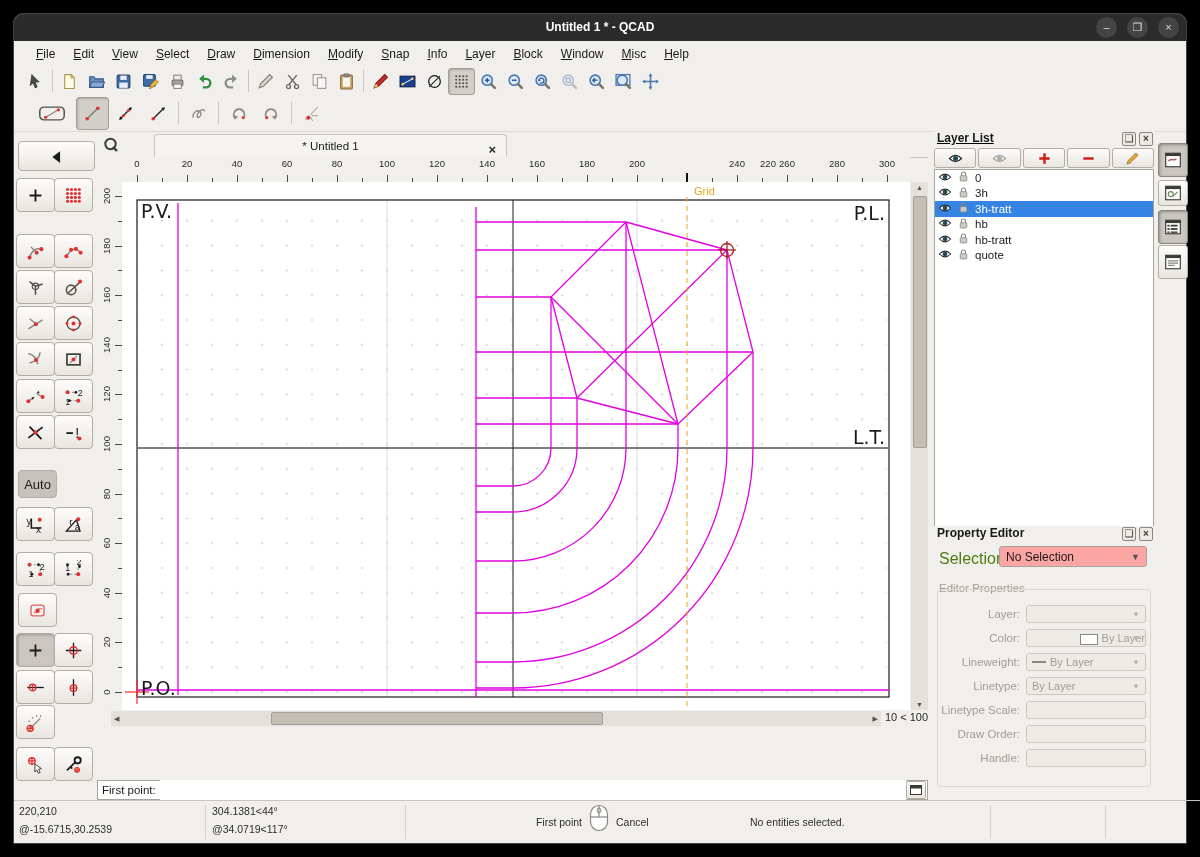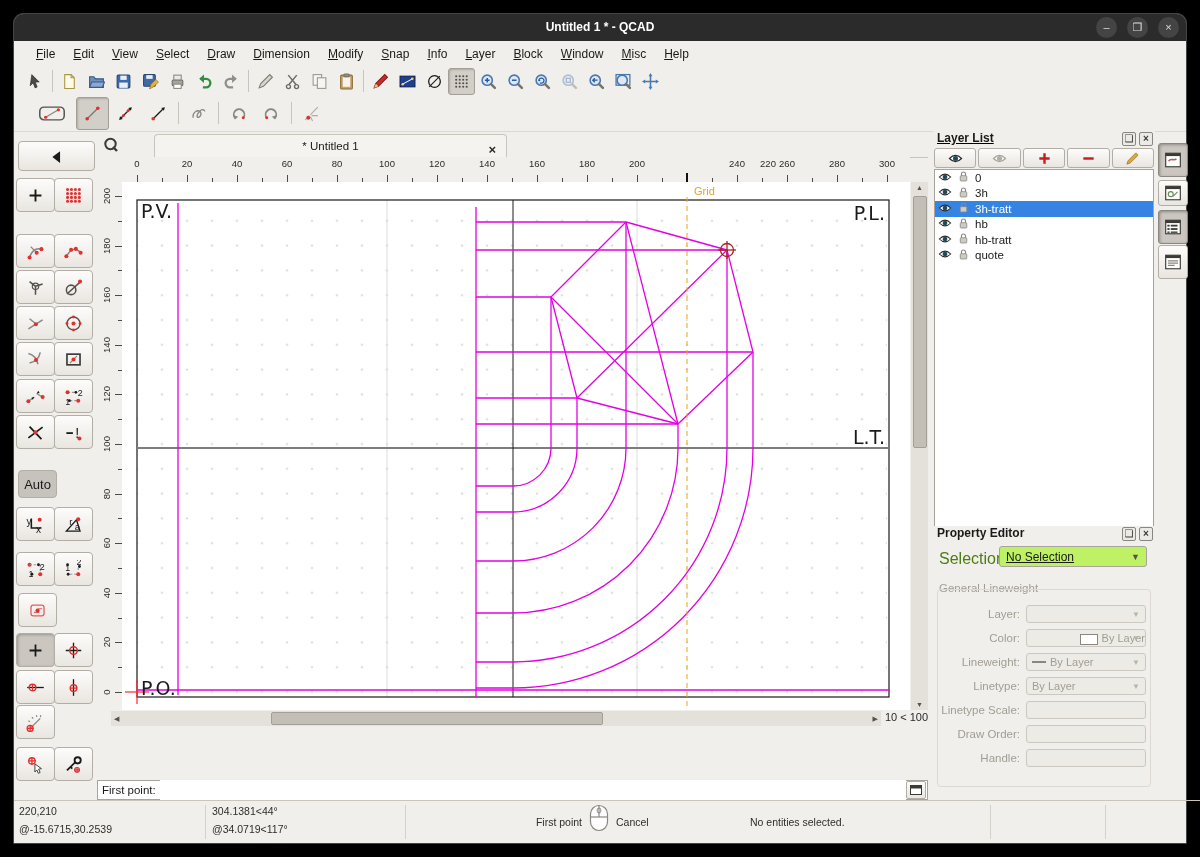--- a/index.html
+++ b/index.html
@@ -75,22 +75,22 @@
   .pbtn{width:12px;height:12px;border:1px solid #8a8780;border-radius:2px;text-align:center;line-height:11px;background:#eceae4;}
   #layertools{position:absolute;top:17px;left:0;width:100%;height:19px;display:flex;gap:2px;padding:0 1px;box-sizing:border-box;}
   .ltbtn{flex:1;height:18px;background:linear-gradient(#fdfcfb,#e9e6e0);border:1px solid #b2aea5;border-radius:3px;
     display:flex;align-items:center;justify-content:center;}
   #layerlist{position:absolute;top:38px;left:1px;width:220px;height:358px;background:#fff;border:1px solid #a8a49c;
     box-sizing:border-box;overflow:hidden;}
   .lrow{display:flex;align-items:center;height:15.5px;gap:5px;padding-left:3px;font-size:11.5px;color:#1a1a1a;}
   .lrow.sel{background:#3584e4;color:#fff;}
   
   #selrow{position:absolute;top:24px;left:6px;font-size:16px;color:#4d7c0f;}
-  #seldrop{position:absolute;top:20px;left:66px;width:148px;height:21px;background:#bef264;border:1px solid #a8a49c;
-    border-radius:3px;font-size:12px;color:#1a1a1a;line-height:20px;padding-left:6px;box-sizing:border-box;text-decoration:underline;}
+  #seldrop{position:absolute;top:20px;left:66px;width:148px;height:21px;background:#fca5a5;border:1px solid #a8a49c;
+    border-radius:3px;font-size:12px;color:#1a1a1a;line-height:20px;padding-left:6px;box-sizing:border-box;}
   #seldrop .arr{position:absolute;right:6px;top:0;color:#55524c;font-size:9px;line-height:20px;}
   #propgroup{position:absolute;top:56px;left:6px;font-size:11.5px;color:#a19d94;}
   #propbox{position:absolute;top:63px;left:4px;width:212px;height:196px;border:1px solid #ddd9d2;border-radius:4px;}
   .prow{position:absolute;left:0;width:100%;height:22px;}
   .plabel{position:absolute;right:130px;top:4px;font-size:11.5px;color:#a19d94;white-space:nowrap;}
   .pctrl{position:absolute;left:88px;top:1px;width:120px;height:18px;background:#edebe6;border:1px solid #ccc8c0;
     border-radius:3px;font-size:11px;color:#a19d94;line-height:17px;padding-left:5px;box-sizing:border-box;}
   .pctrl .arr{position:absolute;right:5px;top:0;font-size:8px;color:#b8b4aa;line-height:17px;}
   .swatch{display:inline-block;width:16px;height:9px;background:#fff;border:1px solid #8a8780;margin-right:4px;vertical-align:middle;}
   .lwline{display:inline-block;width:14px;height:2px;background:#8a8780;margin:0 4px 3px 0;vertical-align:middle;}
@@ -887,21 +887,21 @@
       <span>Property Editor</span>
       <span class="pbtns">
         <span class="pbtn">❏</span>
         <span class="pbtn">×</span>
       </span>
     </div>
     <span id="selrow">Selection:</span>
     <div id="seldrop">
       <span>No Selection</span><span class="arr">▼</span>
     </div>
-    <div id="propgroup">General Lineweight</div>
+    <div id="propgroup">Editor Properties</div>
     <div id="propbox">
         <div class="prow" style="top: 14px;">
           <div class="plabel">Layer:</div>
           <div class="pctrl"><span></span><span class="arr">▼</span></div>
         </div>
         <div class="prow" style="top: 38px; text-align: right;">
           <div class="plabel">Color:</div>
           <div class="pctrl"><span class="swatch"></span><span>By Layer</span><span class="arr">▼</span></div>
         </div>
         <div class="prow" style="top: 62px;">

